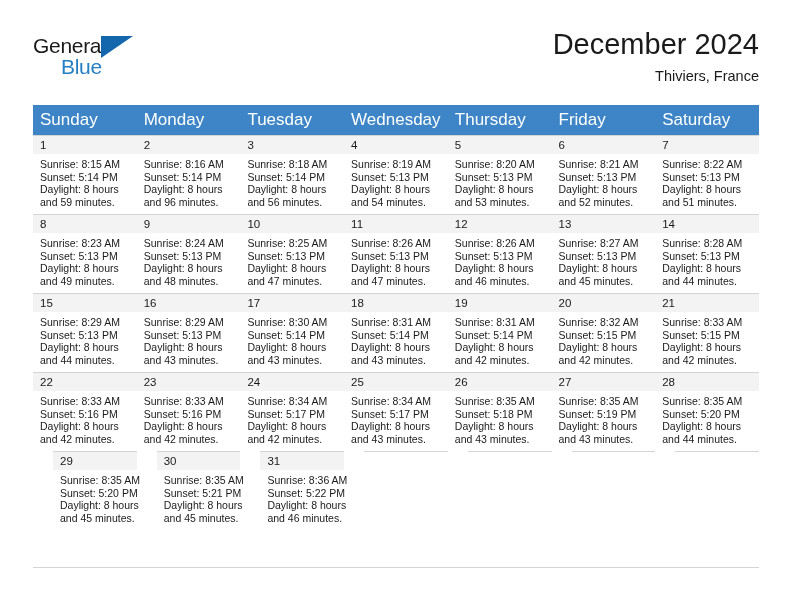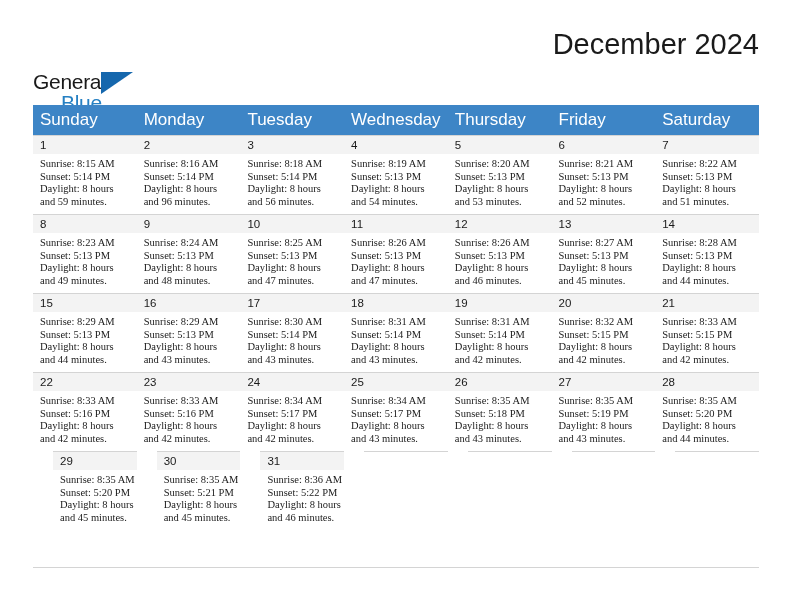--- a/index.html
+++ b/index.html
@@ -29,21 +29,20 @@
     top: 26px;
     width: 726px;
     height: 70px;
   }
   .logo {
     position: absolute;
     left: 0;
     top: 8px;
     width: 120px;
     height: 52px;
-    margin-top: 36px;
   }
   .logo-general {
     position: absolute;
     left: 0;
     top: 0;
     font-size: 21px;
     letter-spacing: -0.3px;
     color: #1a1a1a;
     font-family: "Liberation Sans", sans-serif;
   }
@@ -128,21 +127,20 @@
     padding-left: 7px;
     font-size: 11.5px;
     color: #1a1a1a;
     box-sizing: border-box;
   }
   .cell-body {
     padding: 4px 5px 0 7px;
     font-size: 10.5px;
     line-height: 12.6px;
     color: #1a1a1a;
-    font-family: Liberation Serif, serif;
   }
   .cell-body div {
     white-space: nowrap;
   }
   td.empty .cell-inner {
     border-top: 1px solid #d4d4d4;
   }
   td.empty .daynum-bar {
     background: #ffffff;
   }
@@ -167,20 +165,21 @@
   <div class="header">
 
     <div class="logo">
       <span class="logo-general">General</span>
       <span class="logo-tri"></span>
       <span class="logo-blue">Blue</span>
     </div>
 
     <div class="title-block">
       <h1 class="month-title">December 2024</h1>
+      <div class="location">Thiviers, France</div>
     </div>
 
   </div>
 
   <table class="calendar">
     <thead>
       <tr>
         <th>Sunday</th>
         <th>Monday</th>
         <th>Tuesday</th>

